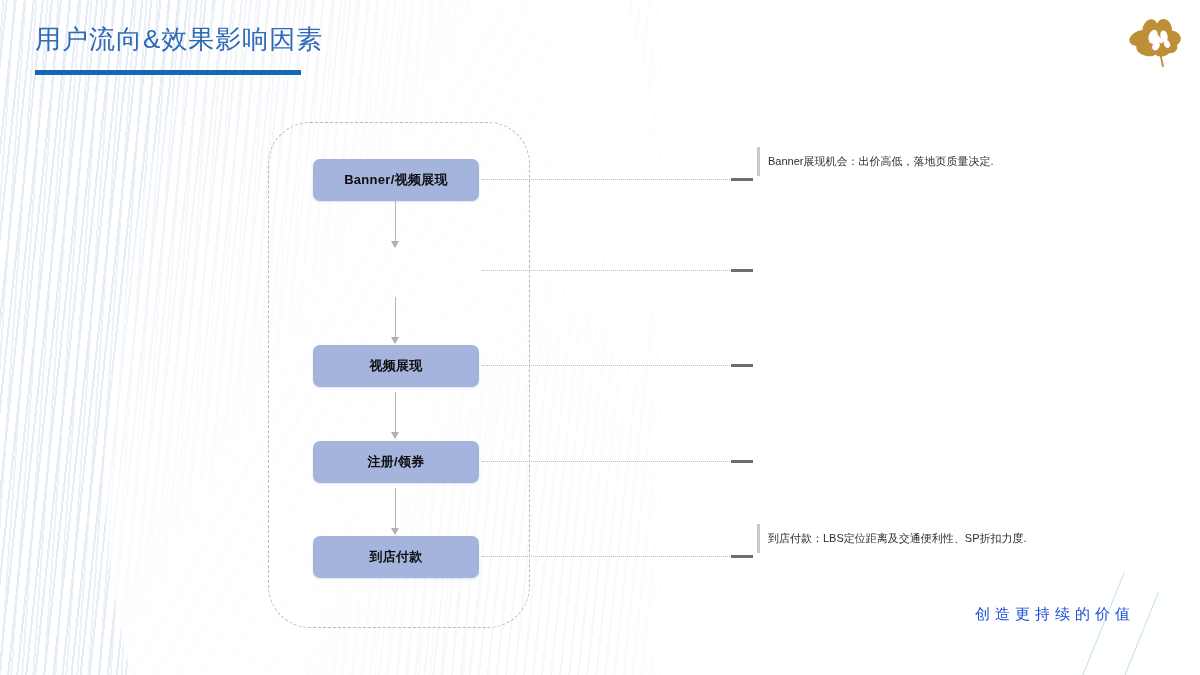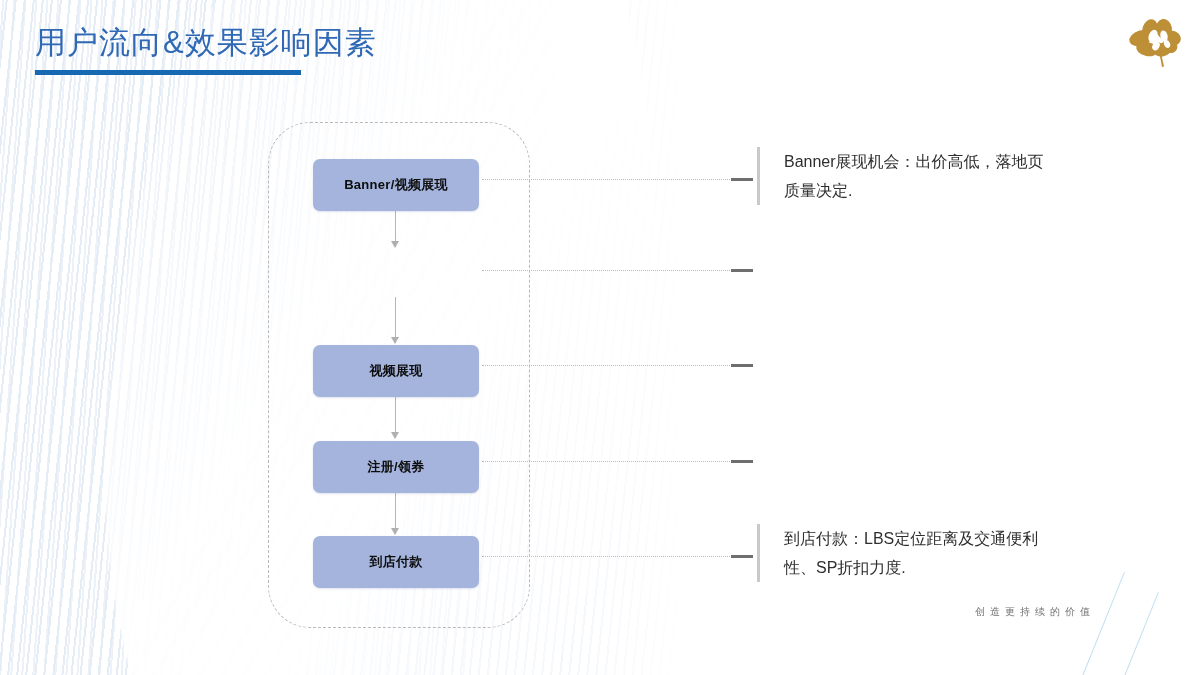--- a/index.html
+++ b/index.html
@@ -85,21 +85,21 @@
     transform-origin: top left;
   }
   .cl-1 { left: 1124px; top: 572px; width: 1px; height: 118px; transform: rotate(22deg); }
   .cl-2 { left: 1158px; top: 592px; width: 1px; height: 92px;  transform: rotate(22deg); }
 
   
   .page-title {
     position: absolute;
     left: 35px;
     top: 22px;
-    font-size: 31px;
+    font-size: 26px;
     font-weight: 500;
     letter-spacing: 1px;
     color: #2f68b5;
     white-space: nowrap;
   }
   .title-rule {
     position: absolute;
     left: 35px;
     top: 70px;
     width: 266px;
@@ -133,21 +133,21 @@
     position: absolute;
     left: 0;
     width: 1200px;
     height: 42px;
   }
   .flow-box {
     position: absolute;
     left: 313px;
     top: 0;
     width: 166px;
-    height: 52px;
+    height: 42px;
     background: #a4b4dd;
     border-radius: 7px;
     display: flex;
     align-items: center;
     justify-content: center;
     color: #0d0d0d;
     font-size: 13px;
     font-weight: bold;
     letter-spacing: .3px;
     box-shadow: 0 1px 2px rgba(80,100,150,0.18);
@@ -166,24 +166,24 @@
     top: 19px;
     width: 22px;
     height: 3px;
     background: #6e6e6e;
   }
   .note {
     position: absolute;
     left: 757px;
     top: -12px;
     width: 268px;
-    padding-left: 24px;
+    padding-left: 8px;
     border-left: 3px solid #c9c9c9;
     color: #2e2e2e;
-    font-size: 16px;
+    font-size: 11px;
     line-height: 29px;
     box-sizing: content-box;
   }
 
   
   .arrow {
     position: absolute;
     left: 395px;
     width: 1px;
     background: #b6b6b6;
@@ -197,23 +197,23 @@
     border-left: 4.5px solid transparent;
     border-right: 4.5px solid transparent;
     border-top: 7px solid #b0b0b0;
   }
 
   
   .tagline {
     position: absolute;
     left: 975px;
     top: 605px;
-    font-size: 10px;
+    font-size: 15px;
     letter-spacing: 5px;
-    color: #737373;
+    color: #1d4ed8;
     white-space: nowrap;
   }
 </style>
 </head>
 <body>
 
 <div class="slide">
 
   <div class="bg-layer">
     <div class="bg-stripes"></div>

